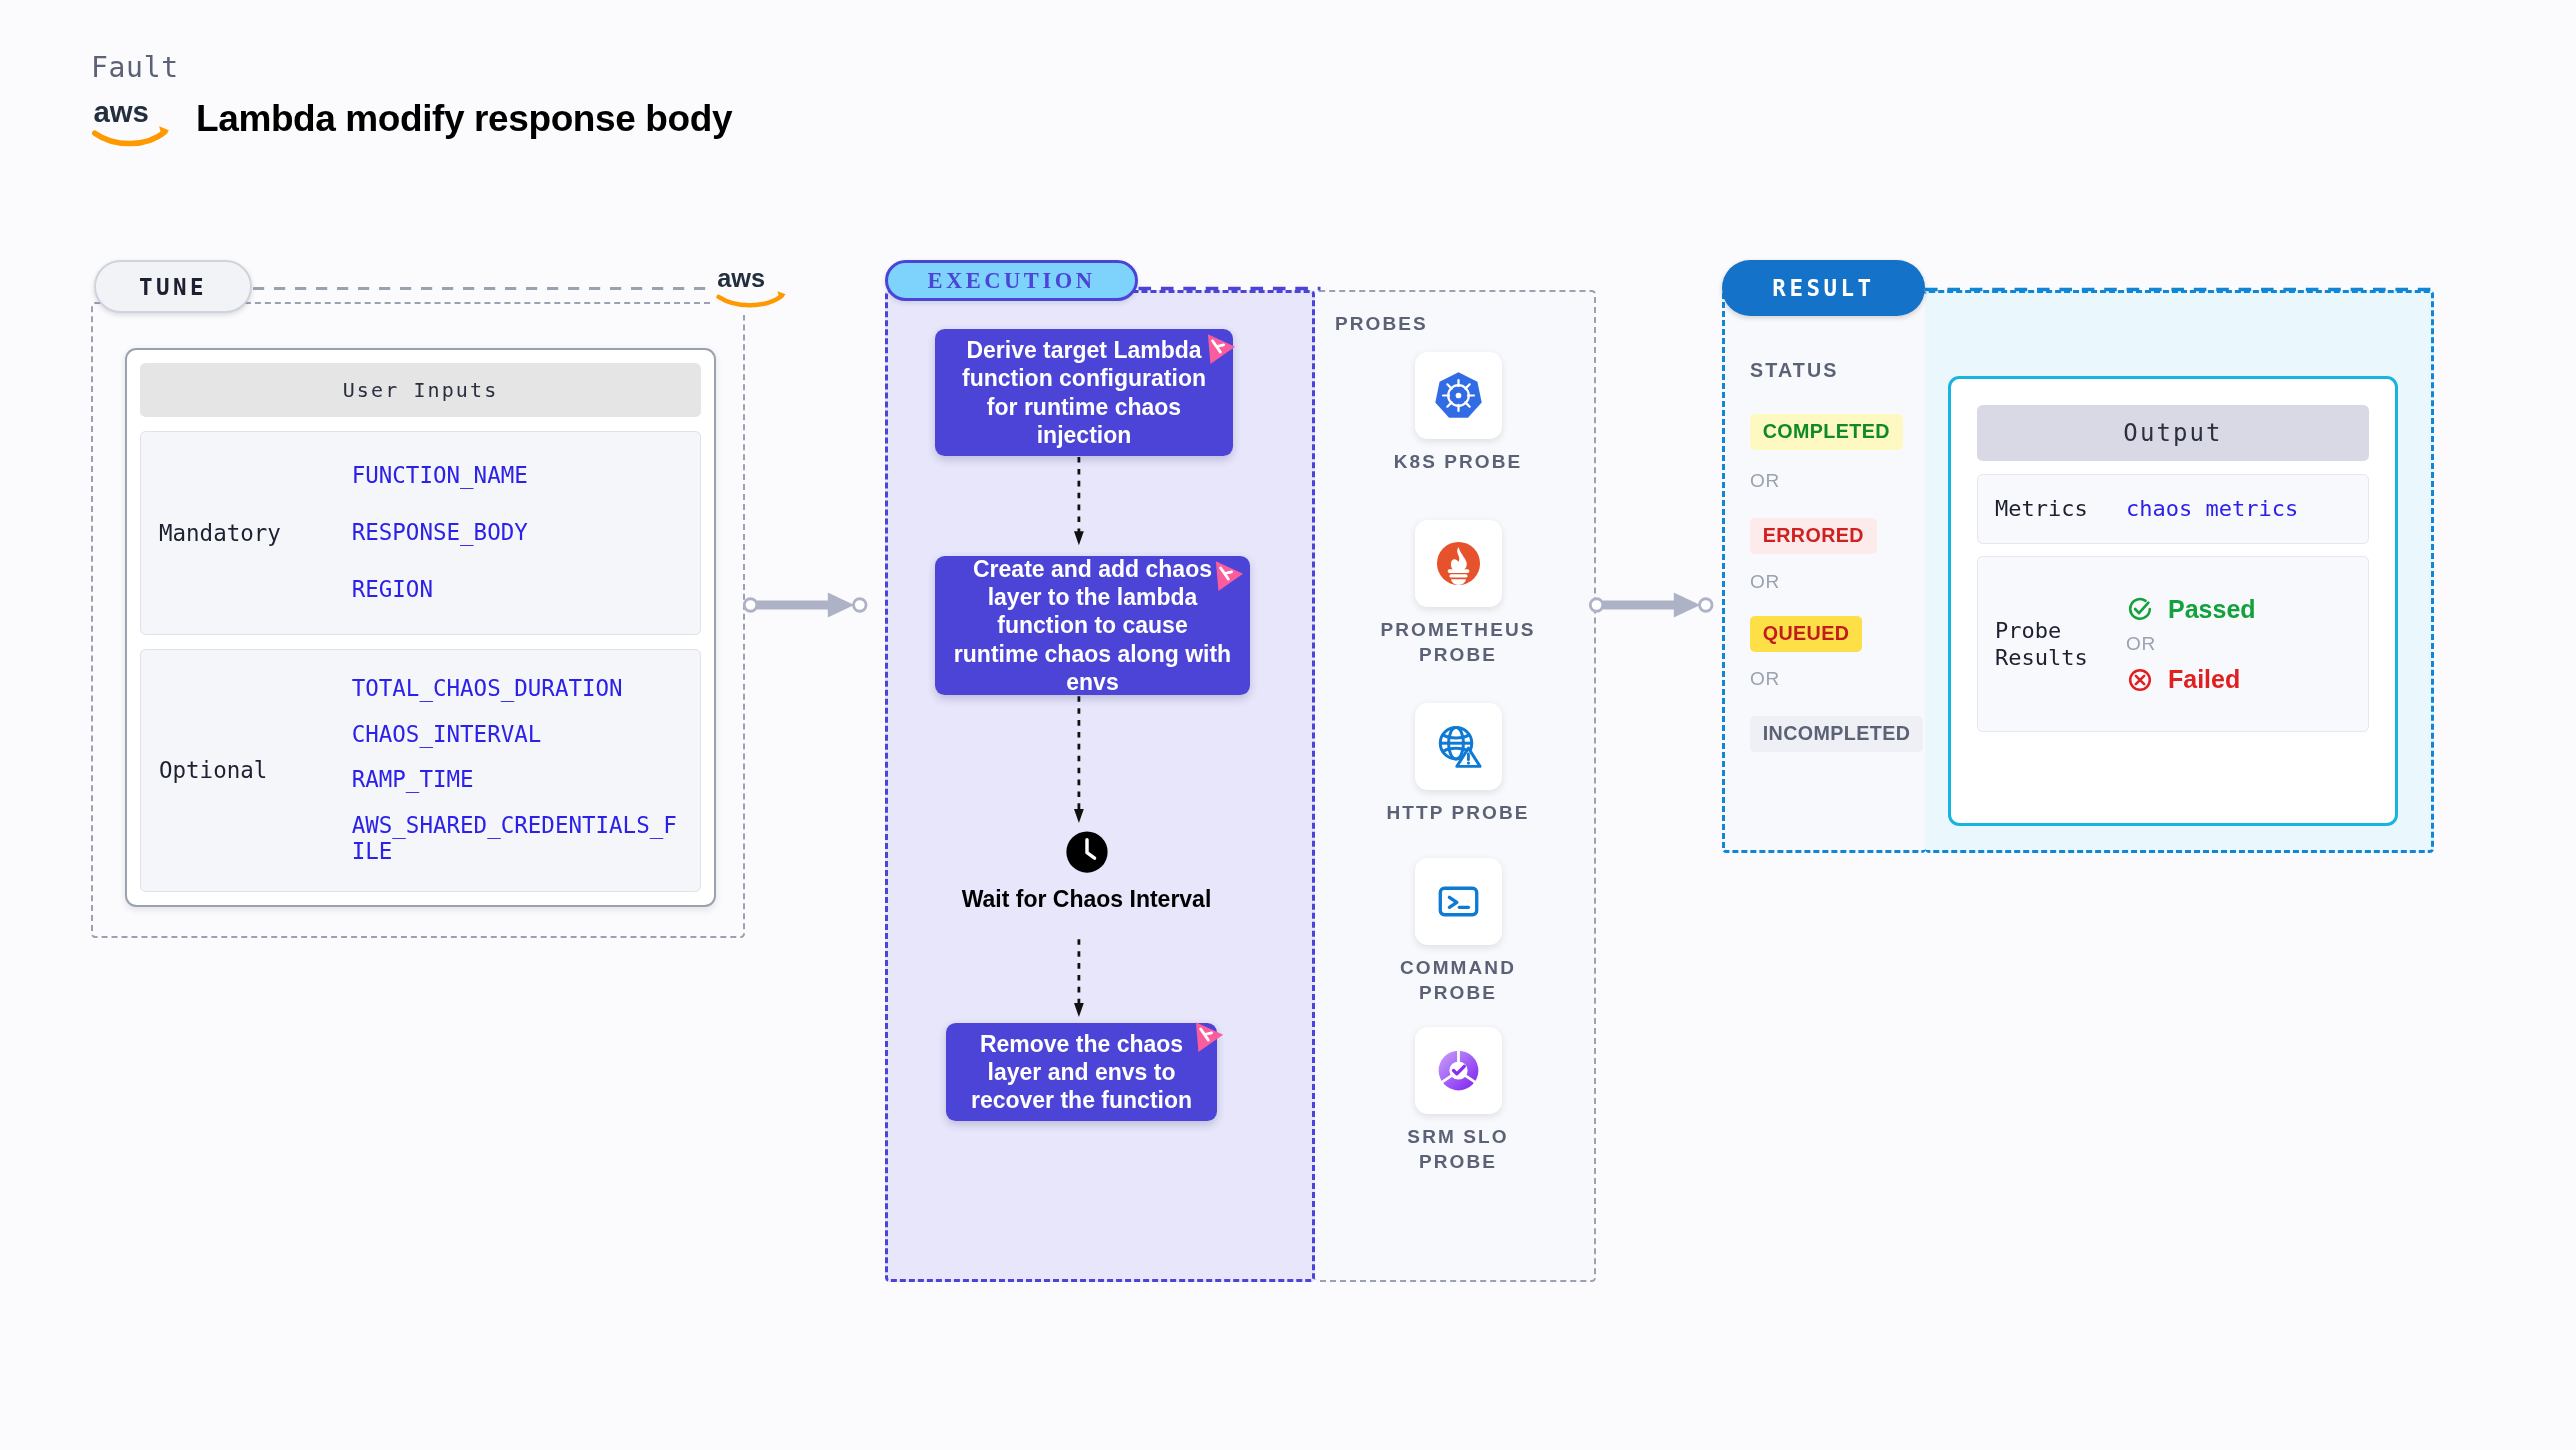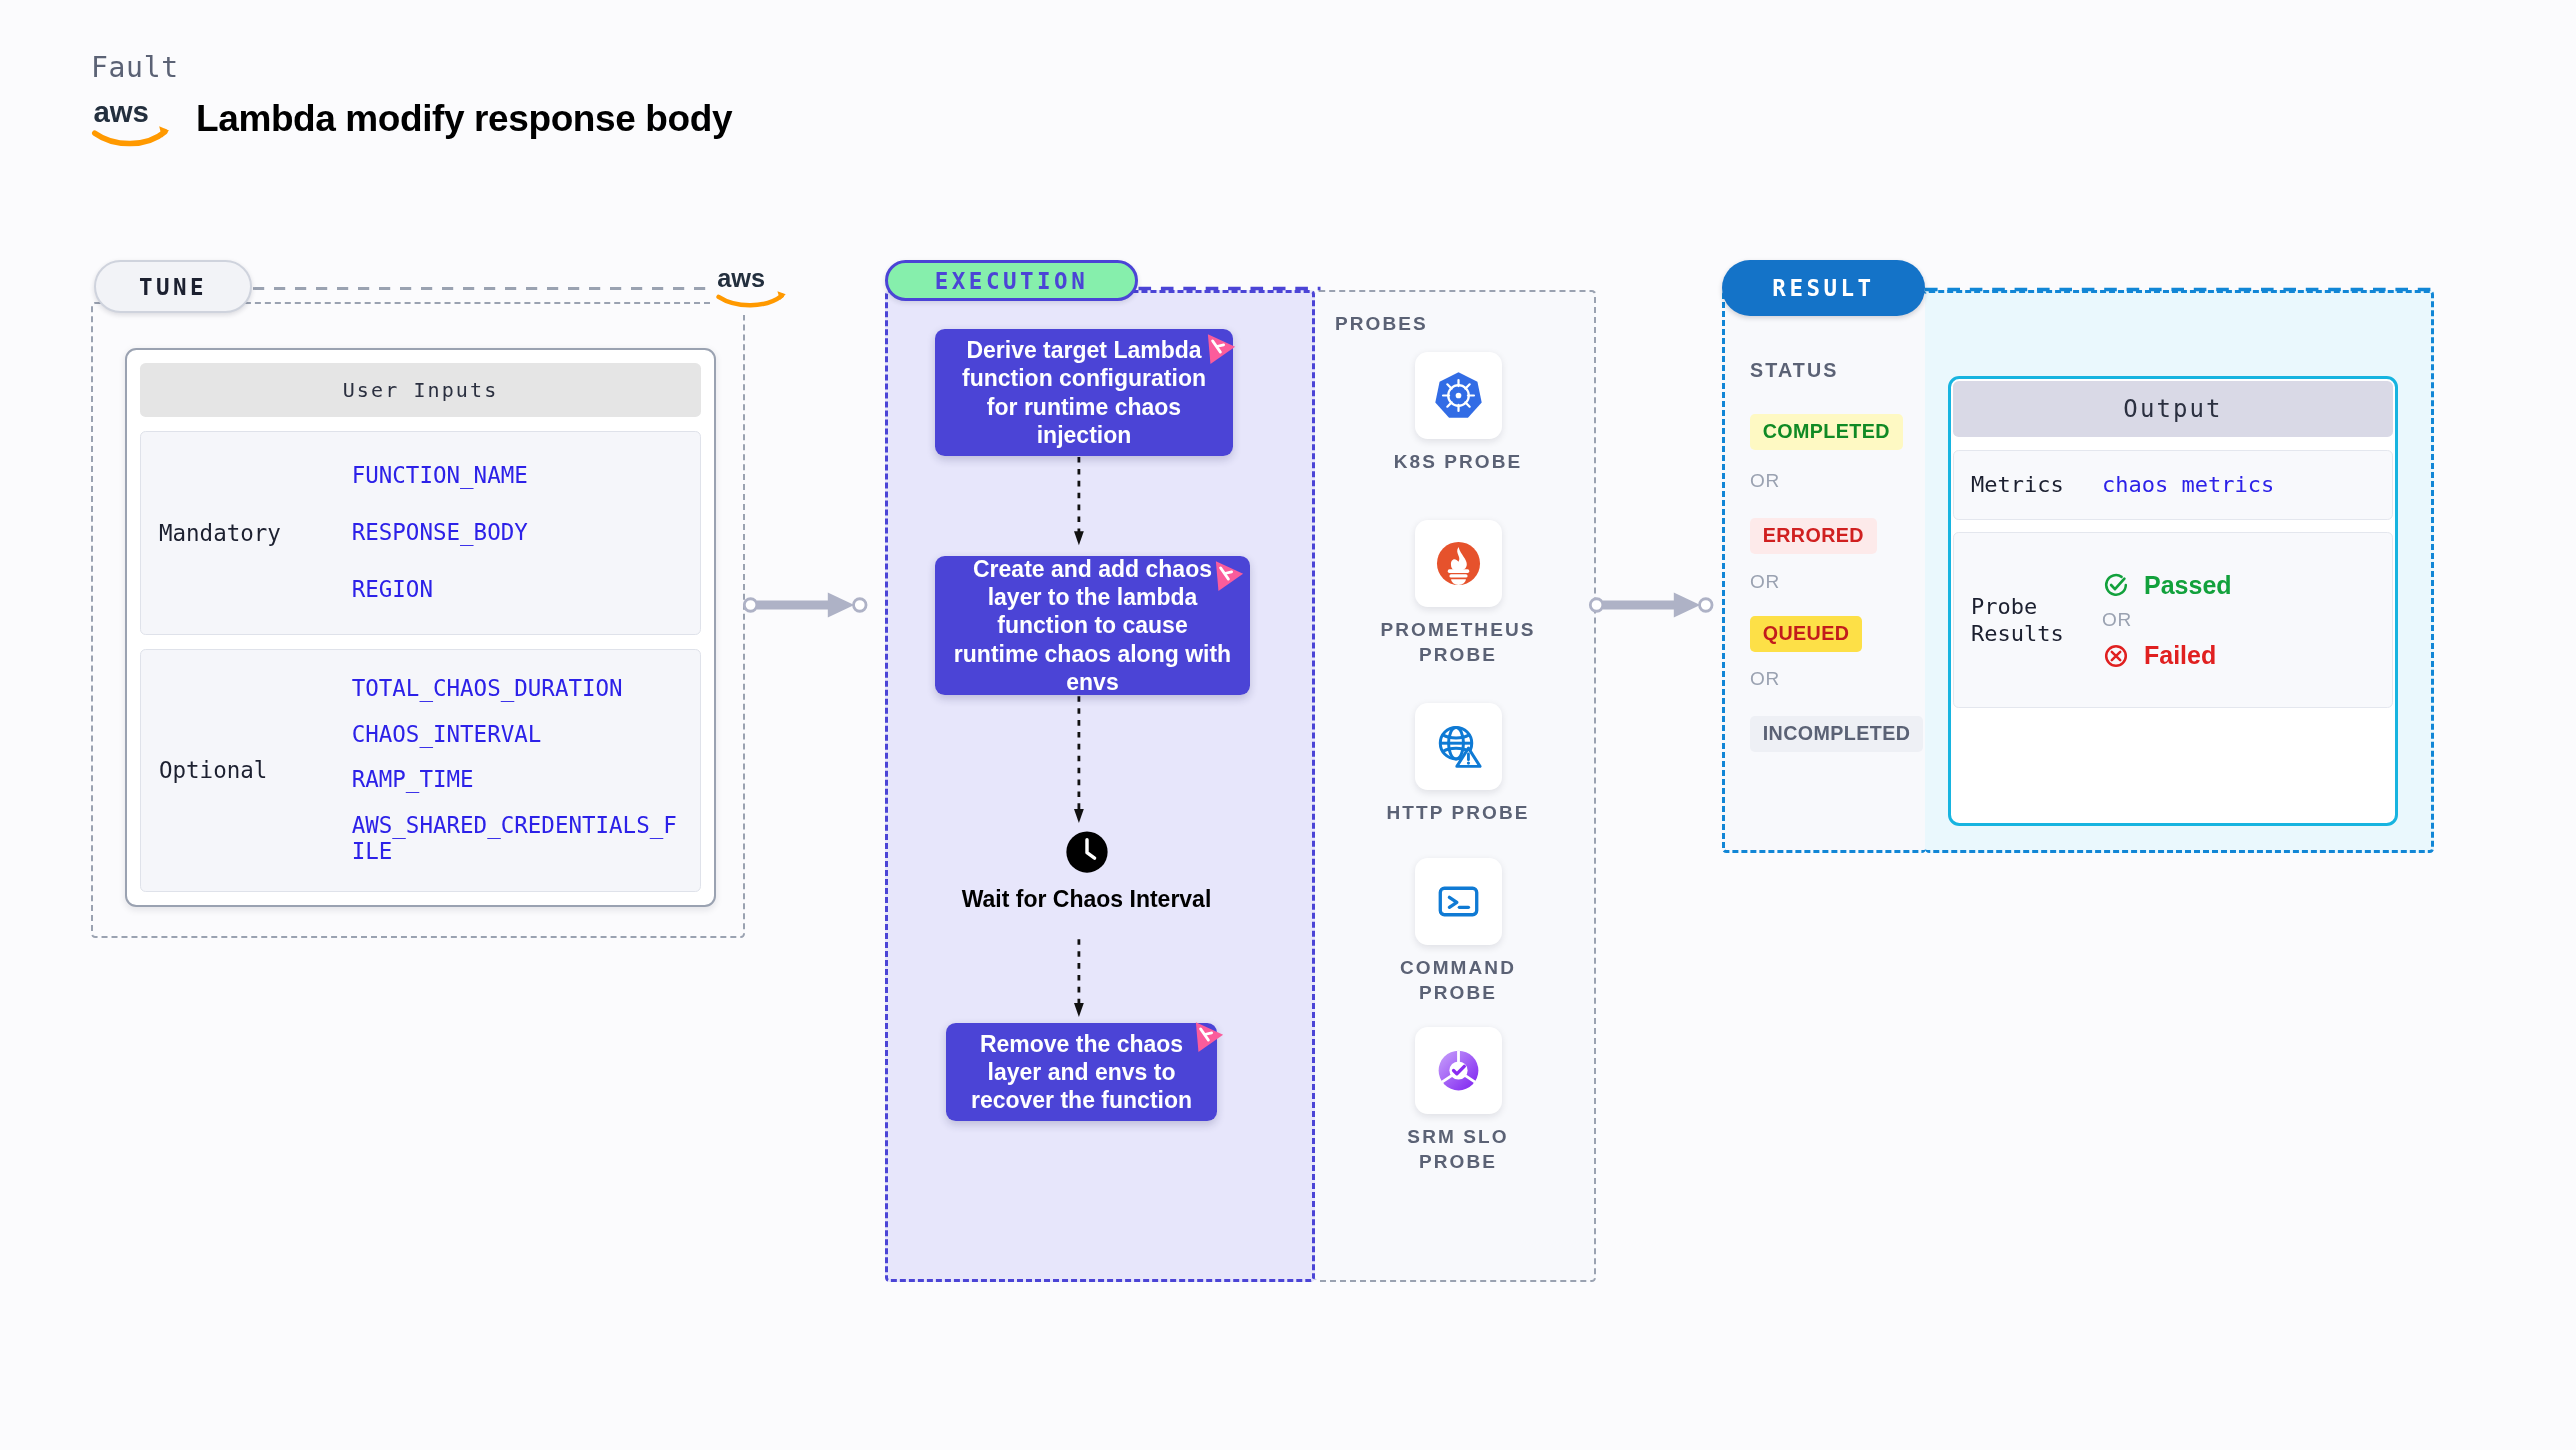--- a/index.html
+++ b/index.html
@@ -52,22 +52,22 @@
     font-family: "DejaVu Sans Mono", monospace; font-weight: bold; letter-spacing: 3.5px;
     border-radius: 42px; z-index: 6;
   }
   .pill-tune {
     left: 94px; top: 260px; width: 158px; height: 53px;
     background: #f2f3f7; border: 2.1px solid #cfd3dd; color: #1c2030;
     font-size: 22.5px; box-shadow: 0 2.1px 4.9px rgba(20,24,40,.14);
   }
   .pill-exec {
     left: 885px; top: 260px; width: 253px; height: 41px;
-    background: #86efac; border: 3.5px solid #4b44d6; color: #4b44d6;
-    font-size: 22.5px; box-shadow: 0 2.1px 4.9px rgba(20,24,40,.12);
+    background: #7dd3fc; border: 3.5px solid #4b44d6; color: #4b44d6;
+    font-size: 22.5px; box-shadow: 0 2.1px 4.9px rgba(20,24,40,.12); font-family: Liberation Serif, serif;
   }
   .pill-result {
     left: 1722px; top: 260px; width: 203px; height: 56px;
     background: #1473c8; border: none; color: #fff;
     font-size: 22.5px; box-shadow: 0 2.1px 4.9px rgba(20,24,40,.18);
   }
 
   
   .aws-mid { position: absolute; left: 712px; top: 259px; width: 84px; height: 56px;
              background: #fbfbfd; padding: 0 4.2px; z-index: 5; }
@@ -157,21 +157,21 @@
     font-size: 19.7px; font-weight: bold; letter-spacing: 0.4px;
   }
   .or-text { font-size: 19px; color: #9aa2b1; letter-spacing: 0.7px; }
   .si0 { top: 414px; } .si1 { top: 470px; } .si2 { top: 518px; }
   .si3 { top: 571px; } .si4 { top: 616px; } .si5 { top: 668px; }
   .si6 { top: 716px; }
 
   
   .out-card {
     position: absolute; left: 1948px; top: 376px; width: 450px; height: 450px;
-    background: #fff; border: 3.5px solid #17b4e0; border-radius: 11.3px; padding: 2px;
+    background: #fff; border: 3.5px solid #17b4e0; border-radius: 11.3px; padding: 26px;
   }
   .out-title {
     height: 56px; background: #d9d9e6; border-radius: 5.6px;
     display: flex; align-items: center; justify-content: center;
     font-family: "DejaVu Sans Mono", monospace; font-size: 24px;
     letter-spacing: 2.1px; color: #2b3040;
   }
   .out-row {
     margin-top: 12.7px; background: #f8f9fc; border: 1.4px solid #e4e7ee;
     border-radius: 5.6px; display: flex; align-items: center; padding: 11.3px 0;

